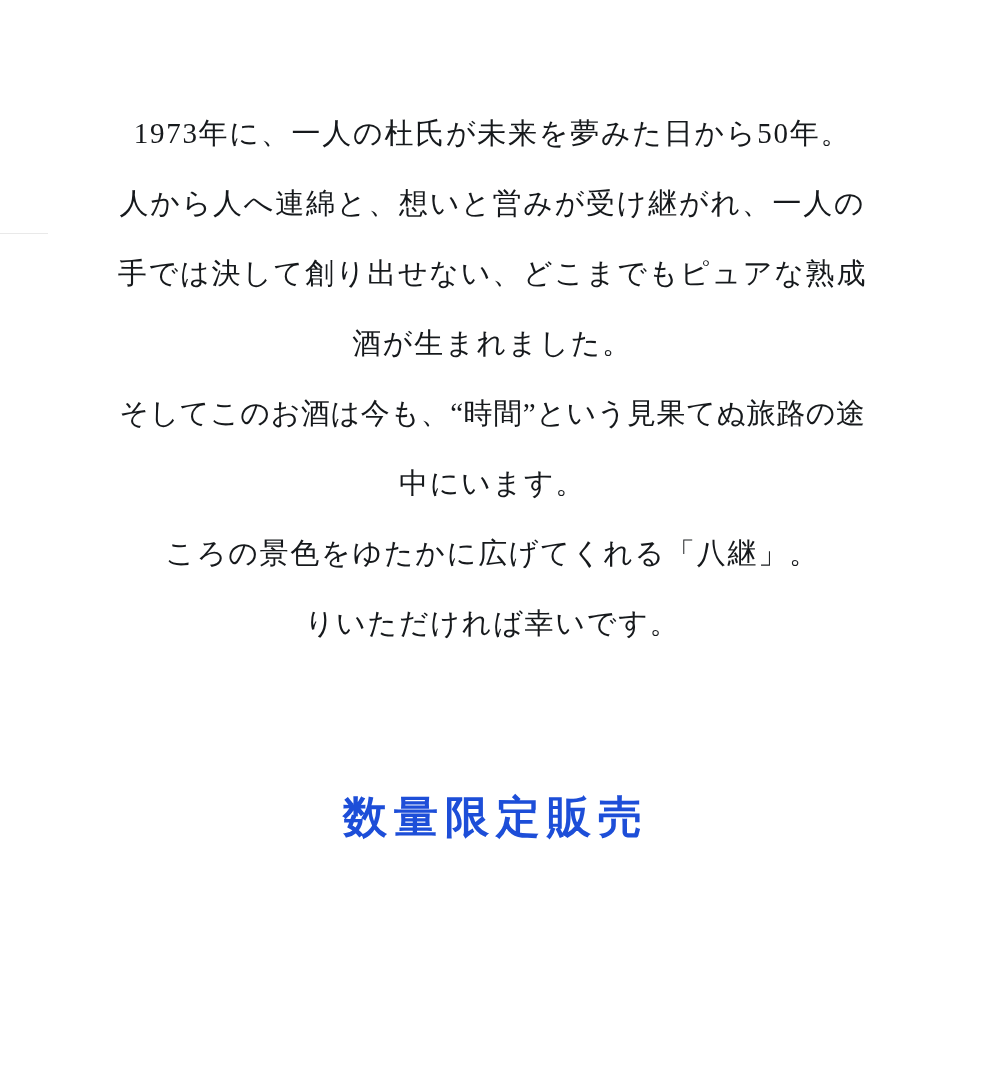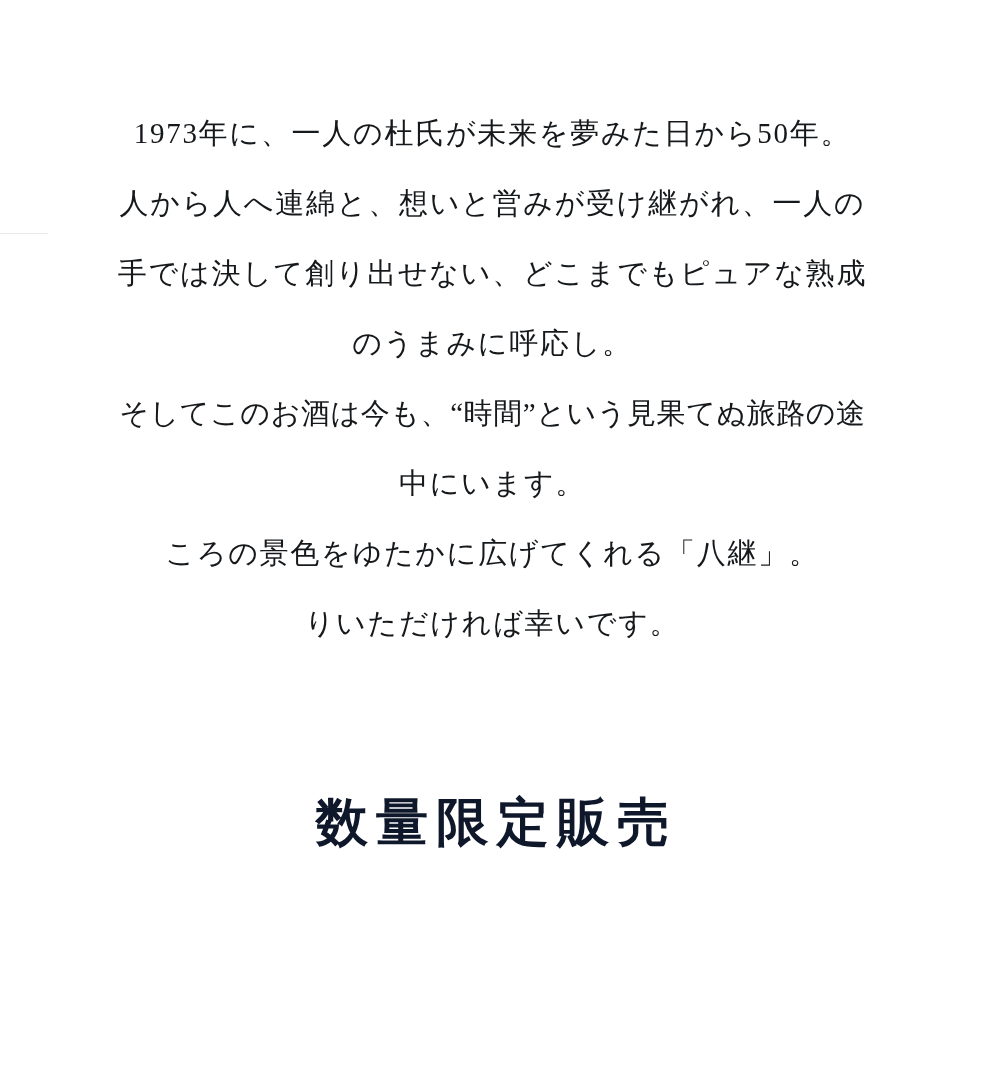--- a/index.html
+++ b/index.html
@@ -52,41 +52,41 @@
     display: block;
     white-space: nowrap;
   }
 
   .body-copy .line.tight {
     letter-spacing: 0.02em;
   }
 
   .headline {
     margin-top: 136px;
-    font-size: 52px;
+    font-size: 44px;
     line-height: 1.1;
     letter-spacing: 0.16em;
     text-indent: 0.16em;
     font-weight: 700;
-    color: #0f172a;
+    color: #1d4ed8;
     text-align: center;
   }
 </style>
 </head>
 <body>
 
 <div class="page">
 
   <div class="hairline"></div>
 
   <div class="body-copy">
     <span class="line">1973年に、一人の杜氏が未来を夢みた日から50年。</span>
     <span class="line">人から人へ連綿と、想いと営みが受け継がれ、一人の</span>
     <span class="line">手では決して創り出せない、どこまでもピュアな熟成</span>
-    <span class="line">のうまみに呼応し。</span>
+    <span class="line">酒が生まれました。</span>
     <span class="line tight">そしてこのお酒は今も、“時間”という見果てぬ旅路の途</span>
     <span class="line">中にいます。</span>
     <span class="line">ころの景色をゆたかに広げてくれる「八継」。</span>
     <span class="line">りいただければ幸いです。</span>
   </div>
 
   <div class="headline">数量限定販売</div>
 
 </div>
 

